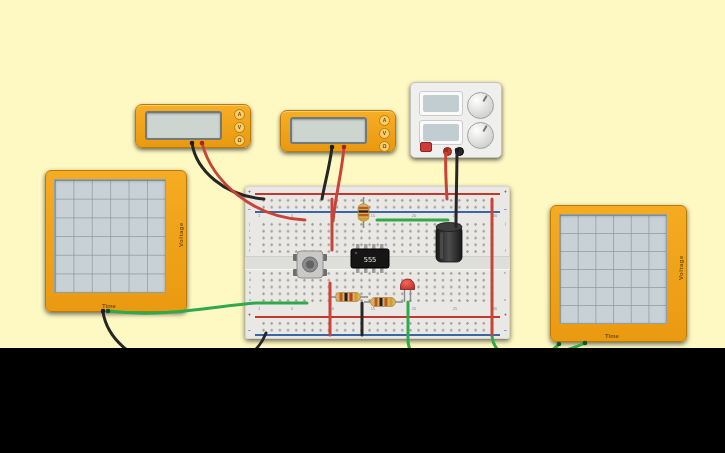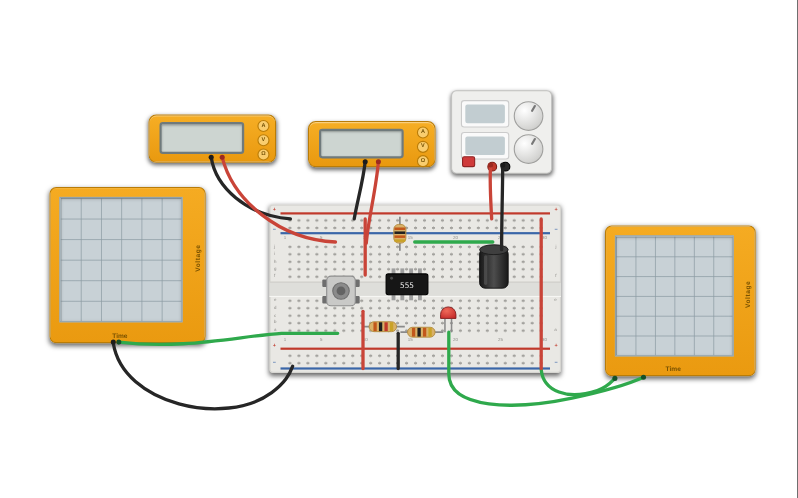--- a/index.html
+++ b/index.html
@@ -1,16 +1,16 @@
 <!DOCTYPE html>
 <html><head>
 <meta charset="utf-8">
 <style>
   html,body{margin:0;padding:0;background:#000;}
-  #canvas{position:relative;width:725px;height:453px;background:#ffffff;overflow:hidden;
+  #canvas{position:relative;width:725px;height:348px;background:#fef9c3;overflow:hidden;
           font-family:"Liberation Sans",sans-serif;}
 
   
   .board{position:absolute;background:#e9e8e4;border-radius:3px;z-index:1;
          box-shadow:inset 0 0 0 1px #d6d5d1, 0 2px 5px rgba(0,0,0,.6);}
   .rail-line{position:absolute;left:10px;right:10px;height:1.6px;}
   .rail-red{background:#c0392b;}
   .rail-blue{background:#3a66a8;}
   .holes{position:absolute;
          background-image:radial-gradient(circle,#a3a29e 1.05px,rgba(0,0,0,0) 1.45px);

